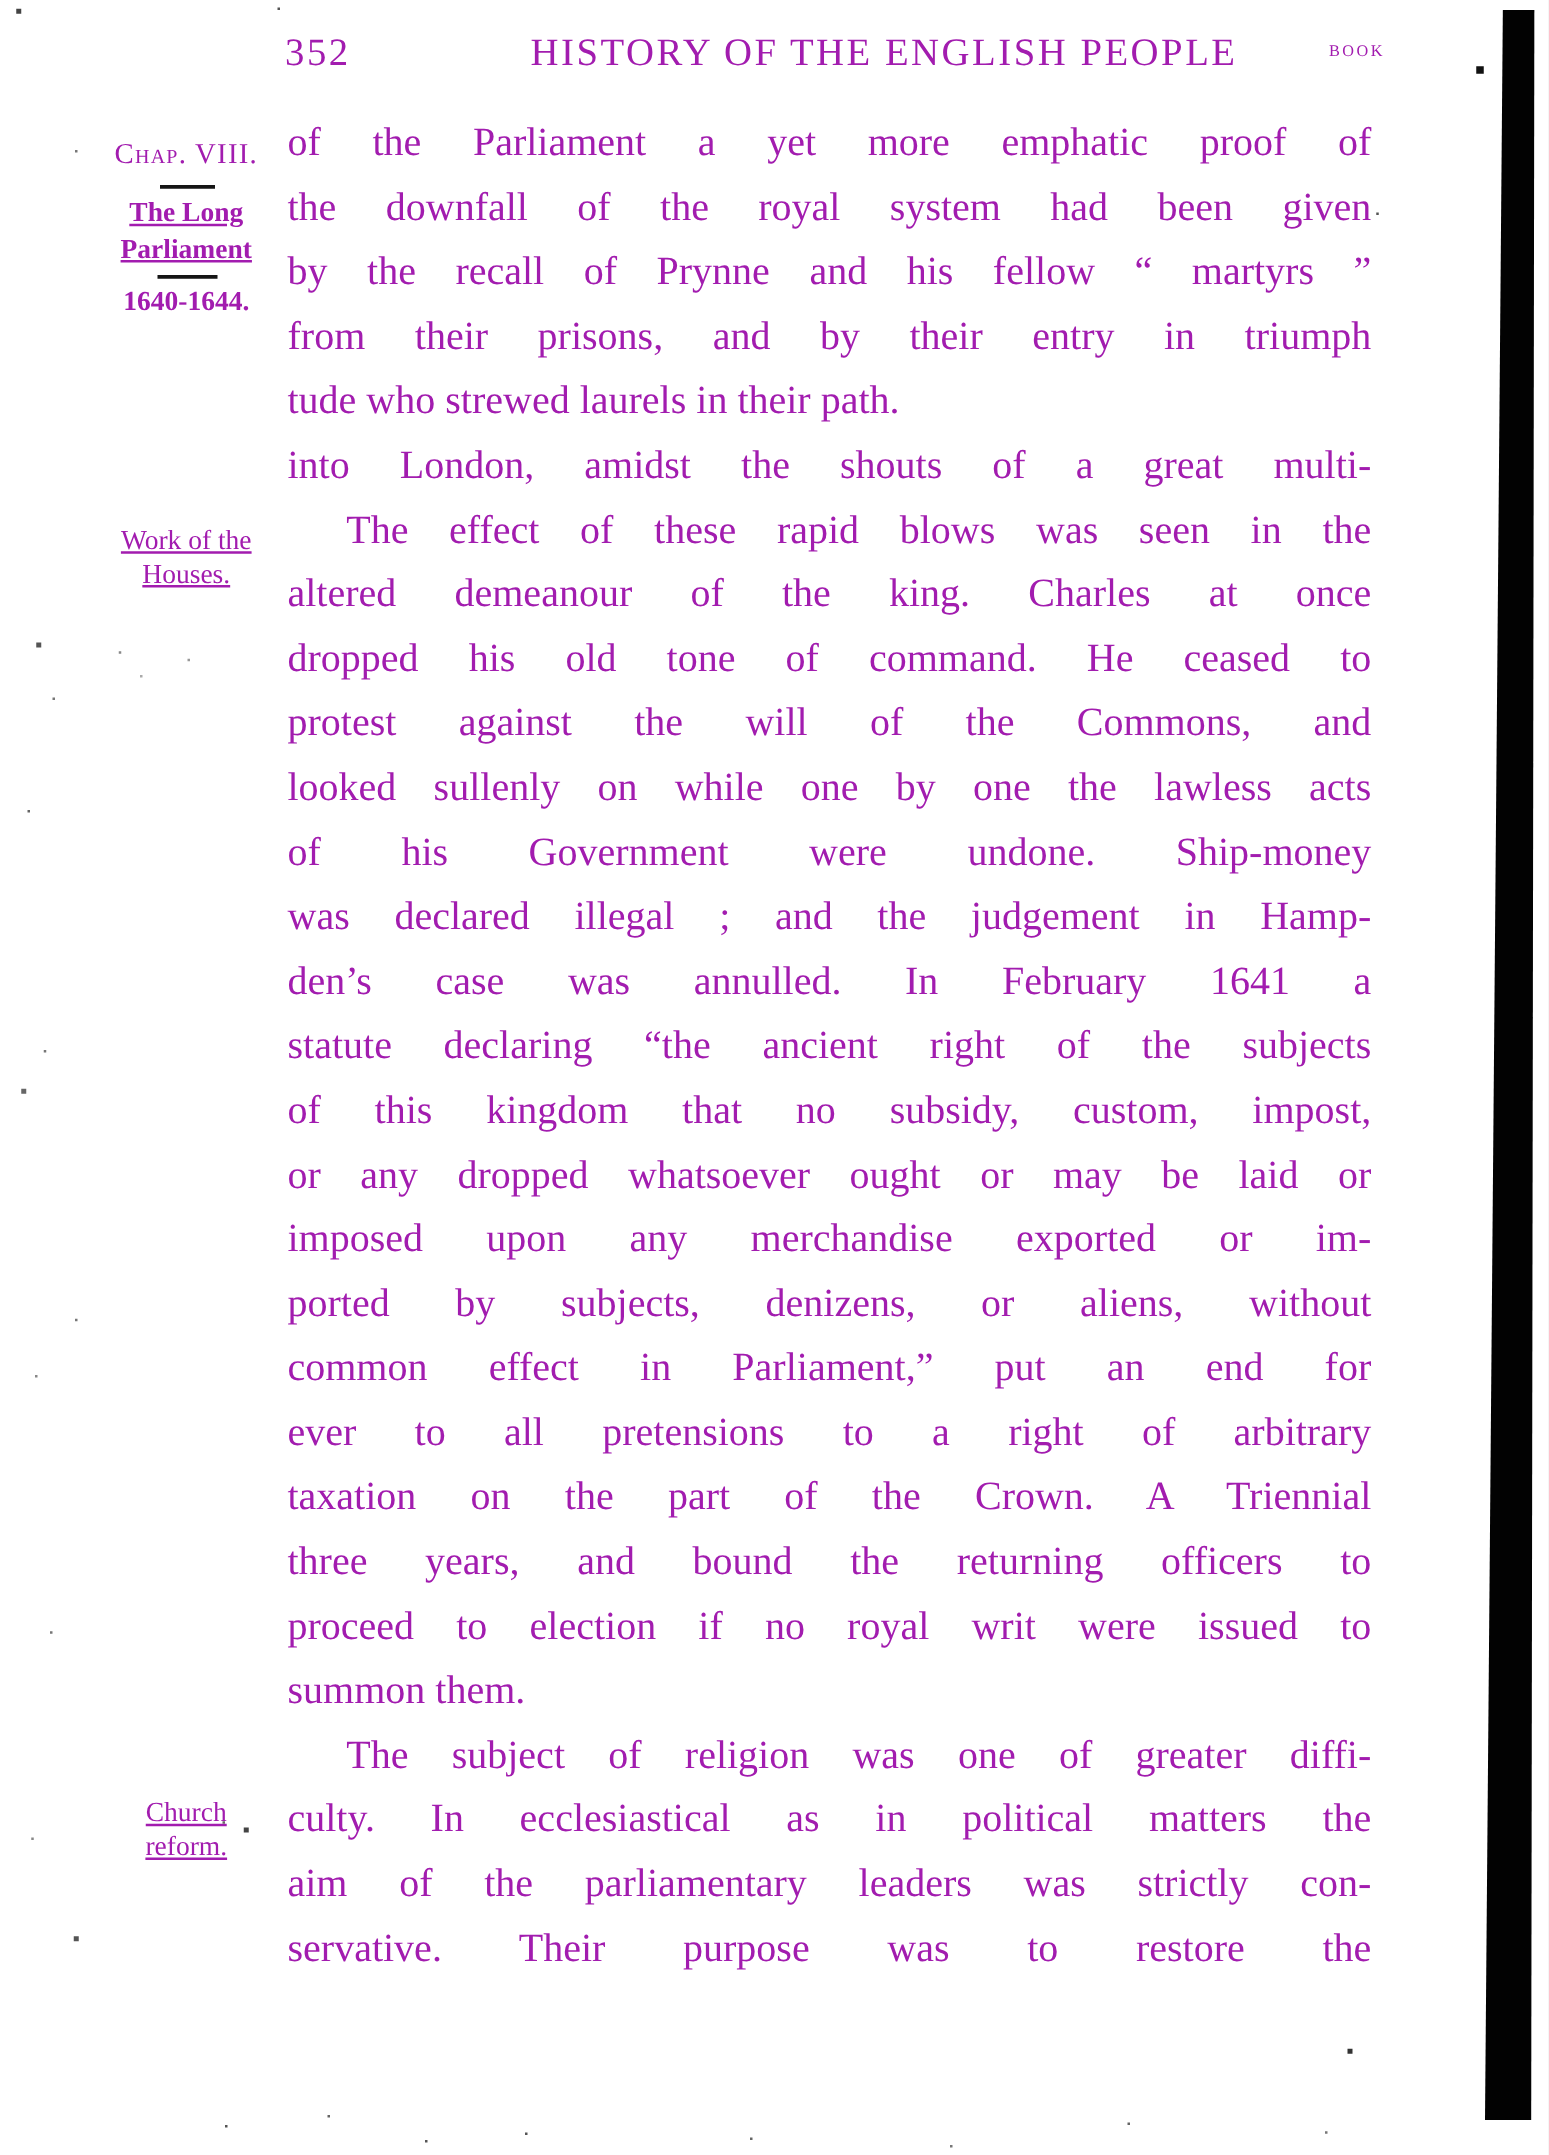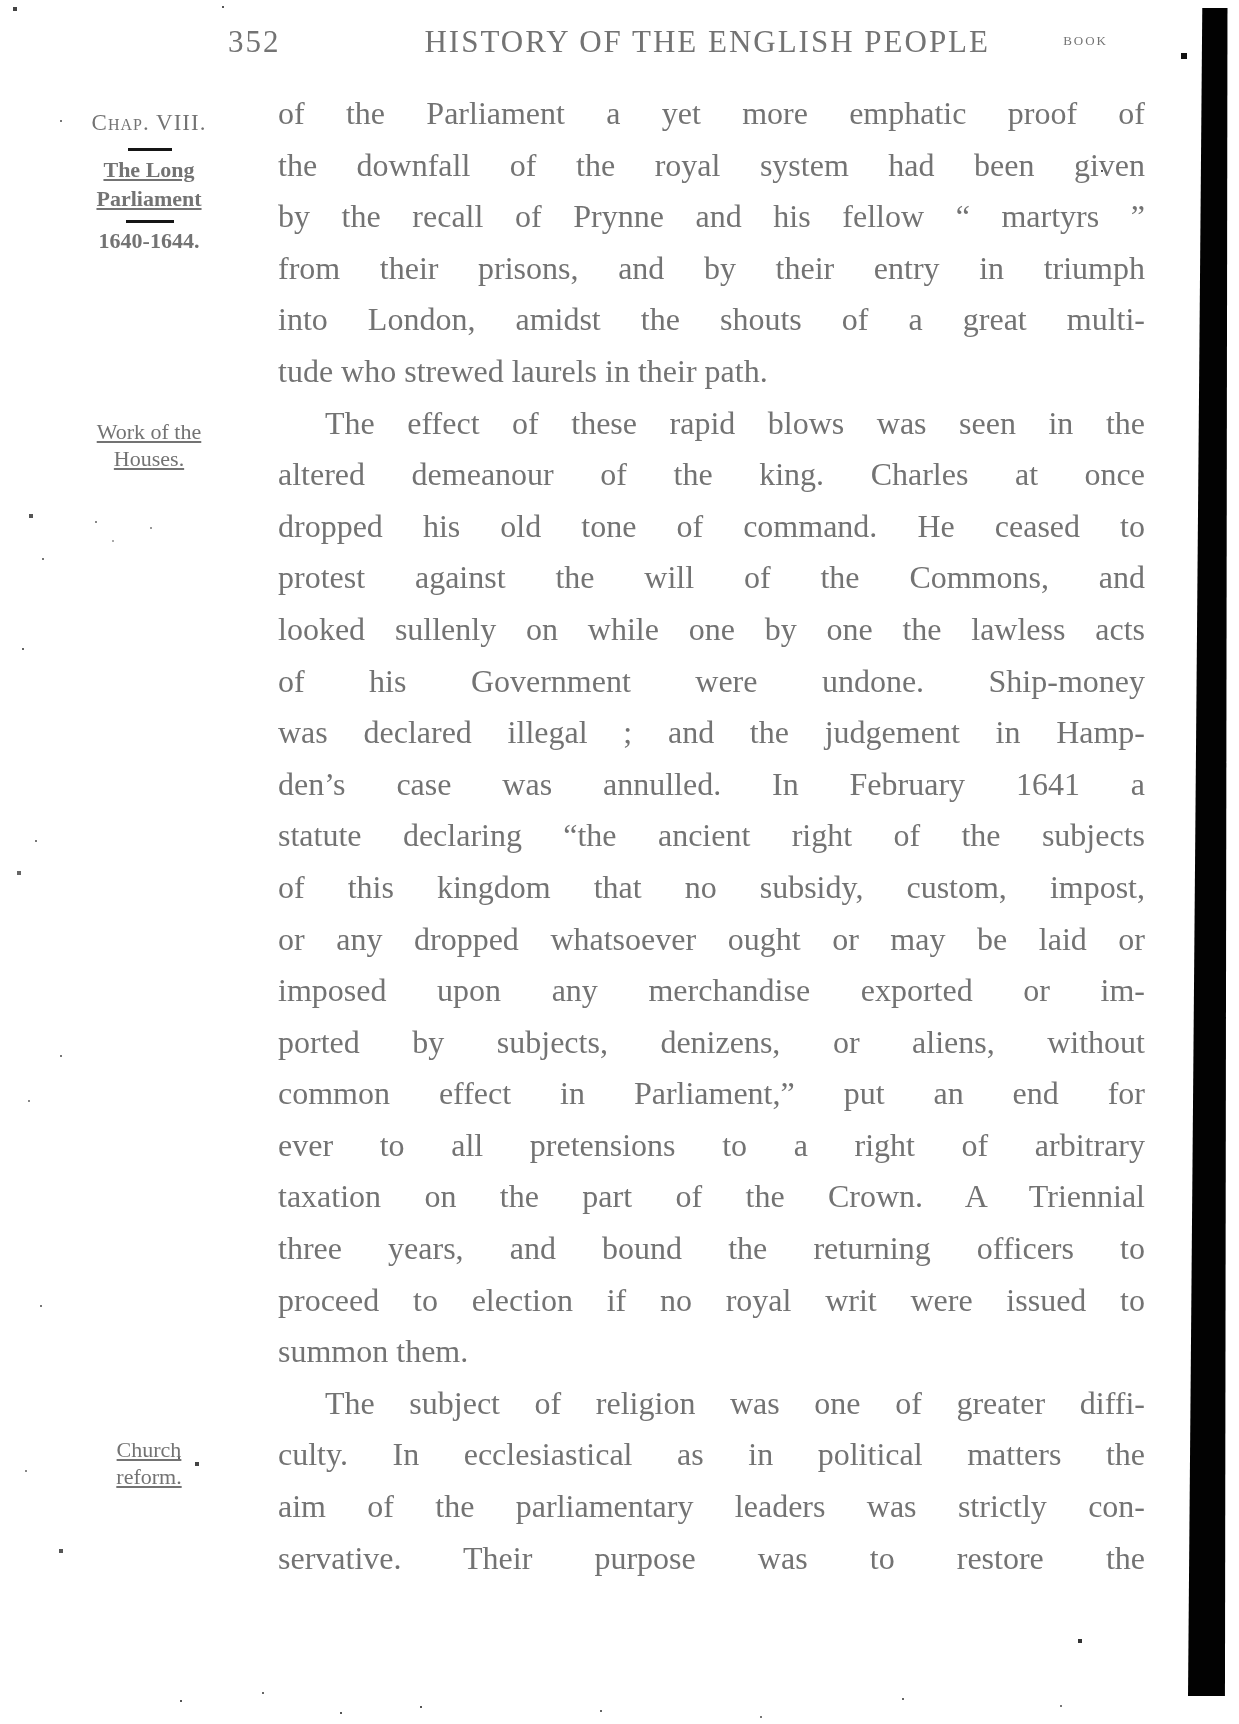--- a/index.html
+++ b/index.html
@@ -3,21 +3,21 @@
 <meta charset="utf-8">
 <style>
   html, body { margin: 0; padding: 0; background: #e8e8e8; }
   .page {
     position: relative;
     width: 1239px;
     height: 1724px;
     background: #ffffff;
     overflow: hidden;
     font-family: "Liberation Serif", serif;
-    color: #737373;
+    color: #a21caf;
   }
 
   
   .header-pageno {
     position: absolute; left: 228px; top: 24px;
     font-size: 31px; letter-spacing: 2px;
   }
   .header-title {
     position: absolute; left: 345px; top: 24px; width: 645px;
     text-align: right; font-size: 31px; letter-spacing: 2px; white-space: nowrap;
@@ -35,21 +35,21 @@
   .m-rule-2 { left: 126px; top: 220px; width: 48px; }
   .m-longparl { top: 155px; font-size: 22px; font-weight: bold; line-height: 29px; }
   .m-dates { top: 228px; font-size: 22px; font-weight: bold; }
   .m-work { top: 418px; font-size: 22px; line-height: 27px; }
   .m-church { top: 1436px; font-size: 22px; line-height: 27px; }
   .m-line { display: block; text-decoration: underline; }
 
   
   .body-text {
     position: absolute; left: 230px; top: 88px; width: 867px;
-    font-size: 32px; line-height: 51.6px; margin-left: 48px;
+    font-size: 32px; line-height: 51.6px;
   }
   .para { margin: 0; }
   .line {
     text-align: justify;
     text-align-last: justify;
     white-space: nowrap;
   }
   .line.end { text-align: left; text-align-last: left; }
   .line.indent { padding-left: 47px; }
 
@@ -99,22 +99,22 @@
     <span class="m-line">Church</span>
     <span class="m-line">reform.</span>
   </div>
 
   <div class="body-text">
     <div class="para">
       <div class="line">of the Parliament a yet more emphatic proof of</div>
       <div class="line">the downfall of the royal system had been given</div>
       <div class="line">by the recall of Prynne and his fellow “ martyrs ”</div>
       <div class="line">from their prisons, and by their entry in triumph</div>
+      <div class="line end">tude who strewed laurels in their path.</div>
       <div class="line">into London, amidst the shouts of a great multi-</div>
-      <div class="line end">tude who strewed laurels in their path.</div>
     </div>
     <div class="para">
       <div class="line indent">The effect of these rapid blows was seen in the</div>
       <div class="line">altered demeanour of the king. Charles at once</div>
       <div class="line">dropped his old tone of command. He ceased to</div>
       <div class="line">protest against the will of the Commons, and</div>
       <div class="line">looked sullenly on while one by one the lawless acts</div>
       <div class="line">of his Government were undone. Ship-money</div>
       <div class="line">was declared illegal ; and the judgement in Hamp-</div>
       <div class="line">den’s case was annulled. In February 1641 a</div>

